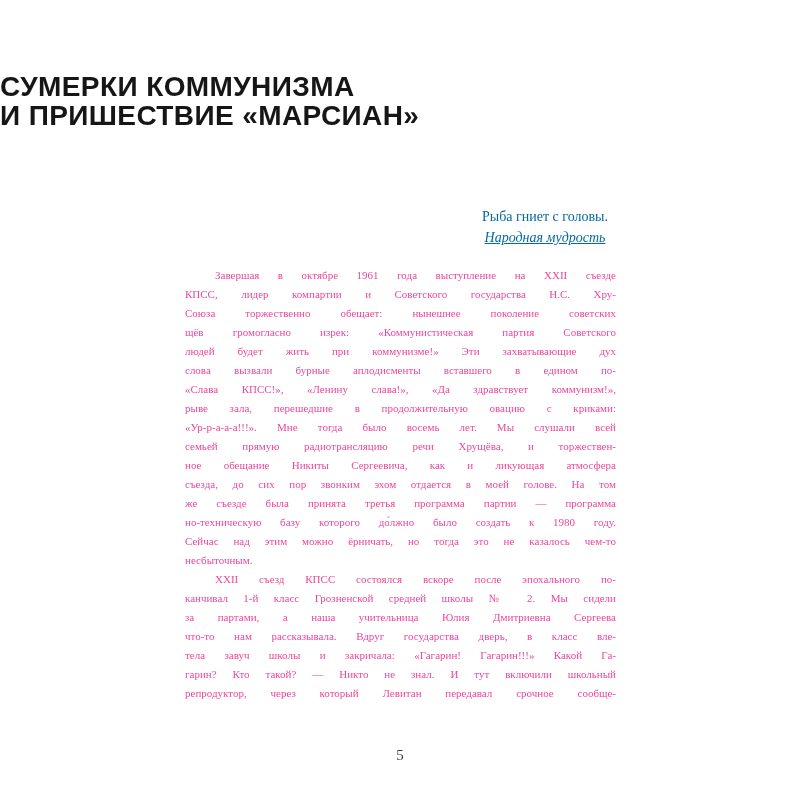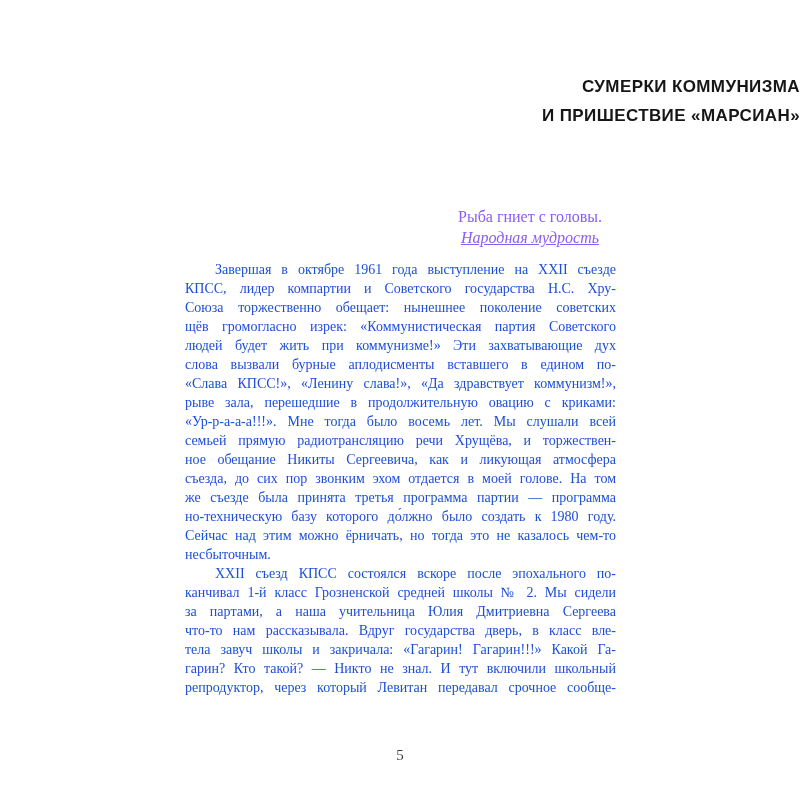--- a/index.html
+++ b/index.html
@@ -14,53 +14,53 @@
     background: #ffffff;
     overflow: hidden;
     font-family: "Liberation Serif", serif;
   }
   .chapter-title {
     position: absolute;
     left: 0;
     right: 0;
     top: 72px;
     margin: 0;
-    text-align: right;
+    text-align: left;
     font-family: "Liberation Sans", sans-serif;
     font-weight: 700;
-    font-size: 17px;
+    font-size: 28px;
     line-height: 29px;
     letter-spacing: 0.4px;
     color: #161616;
   }
   .chapter-title span {
     display: block;
   }
   .epigraph {
     position: absolute;
     top: 206px;
-    right: 198px;
+    right: 192px;
     text-align: right;
-    font-size: 16px;
+    font-size: 14px;
     line-height: 21px;
-    color: #8b5cf6;
+    color: #0369a1;
   }
   .epigraph .source {
     font-style: italic;
     text-align: center;
     text-decoration: underline;
   }
   .body-text {
     position: absolute;
     left: 185px;
-    top: 260px;
+    top: 266px;
     width: 431px;
-    font-size: 14px;
+    font-size: 11px;
     line-height: 19px;
-    color: #1d4ed8;
+    color: #ec4899;
   }
   .body-text .line {
     text-align: justify;
     text-align-last: justify;
   }
   .body-text .line.indent {
     text-indent: 30px;
   }
   .body-text .line.flush {
     text-align-last: left;

